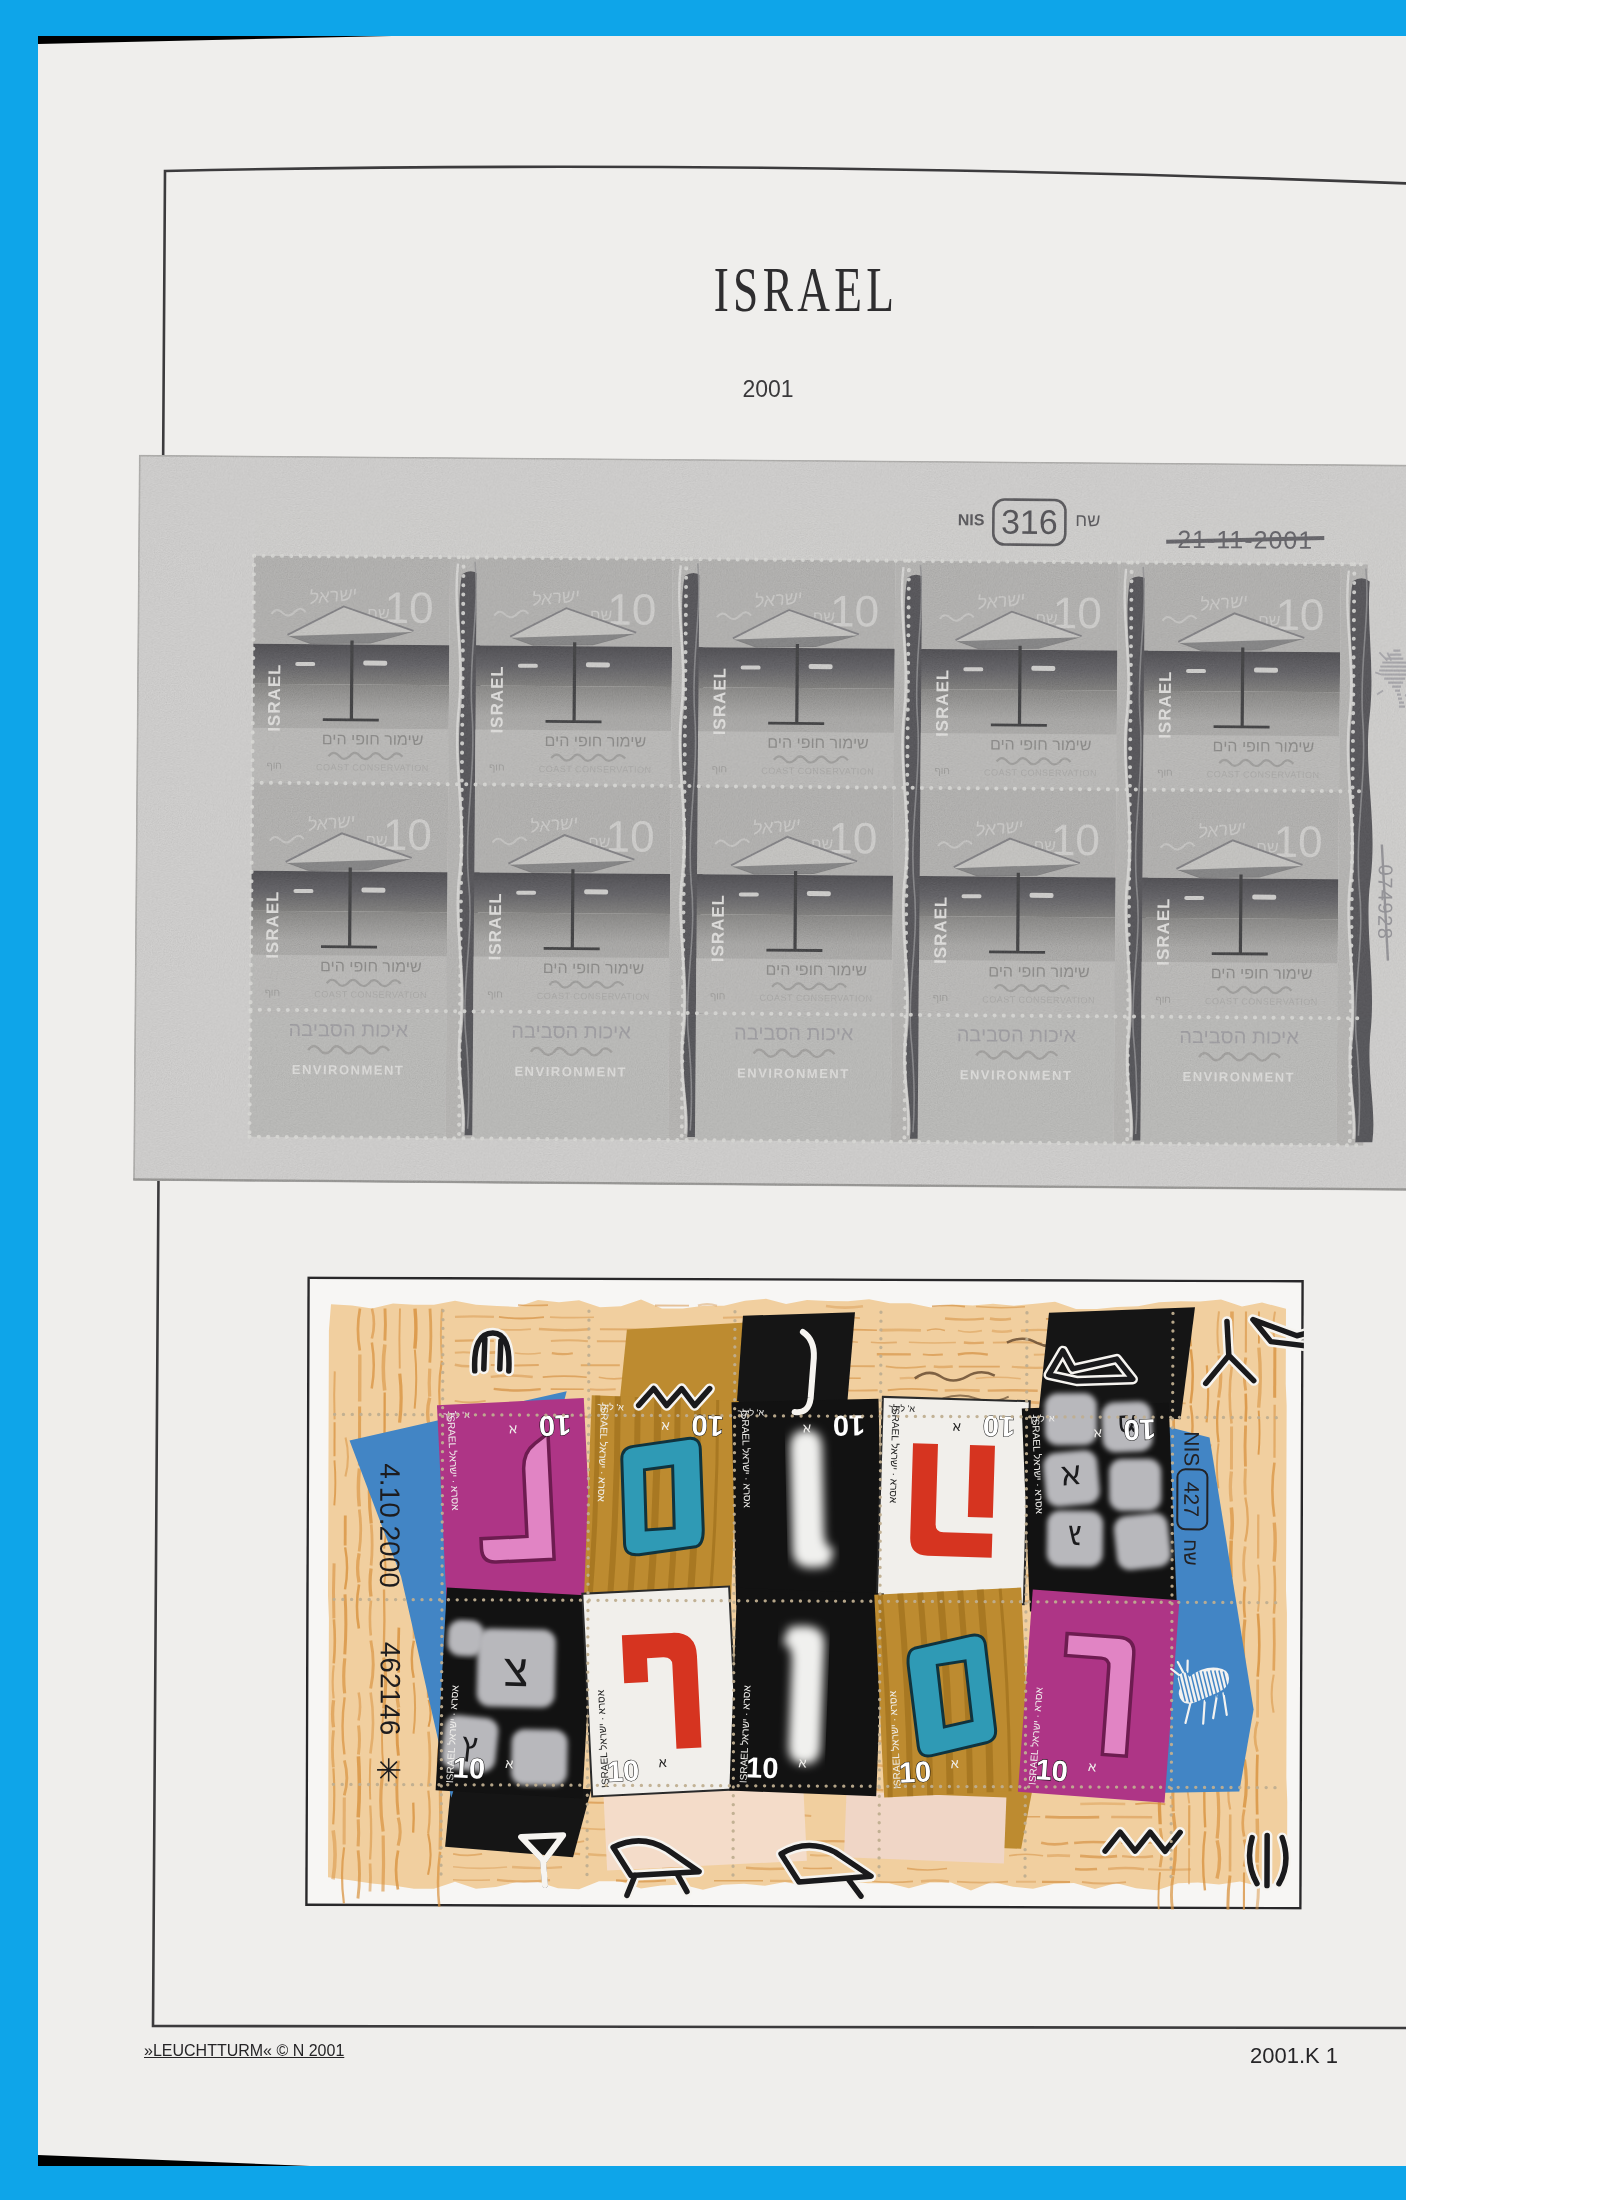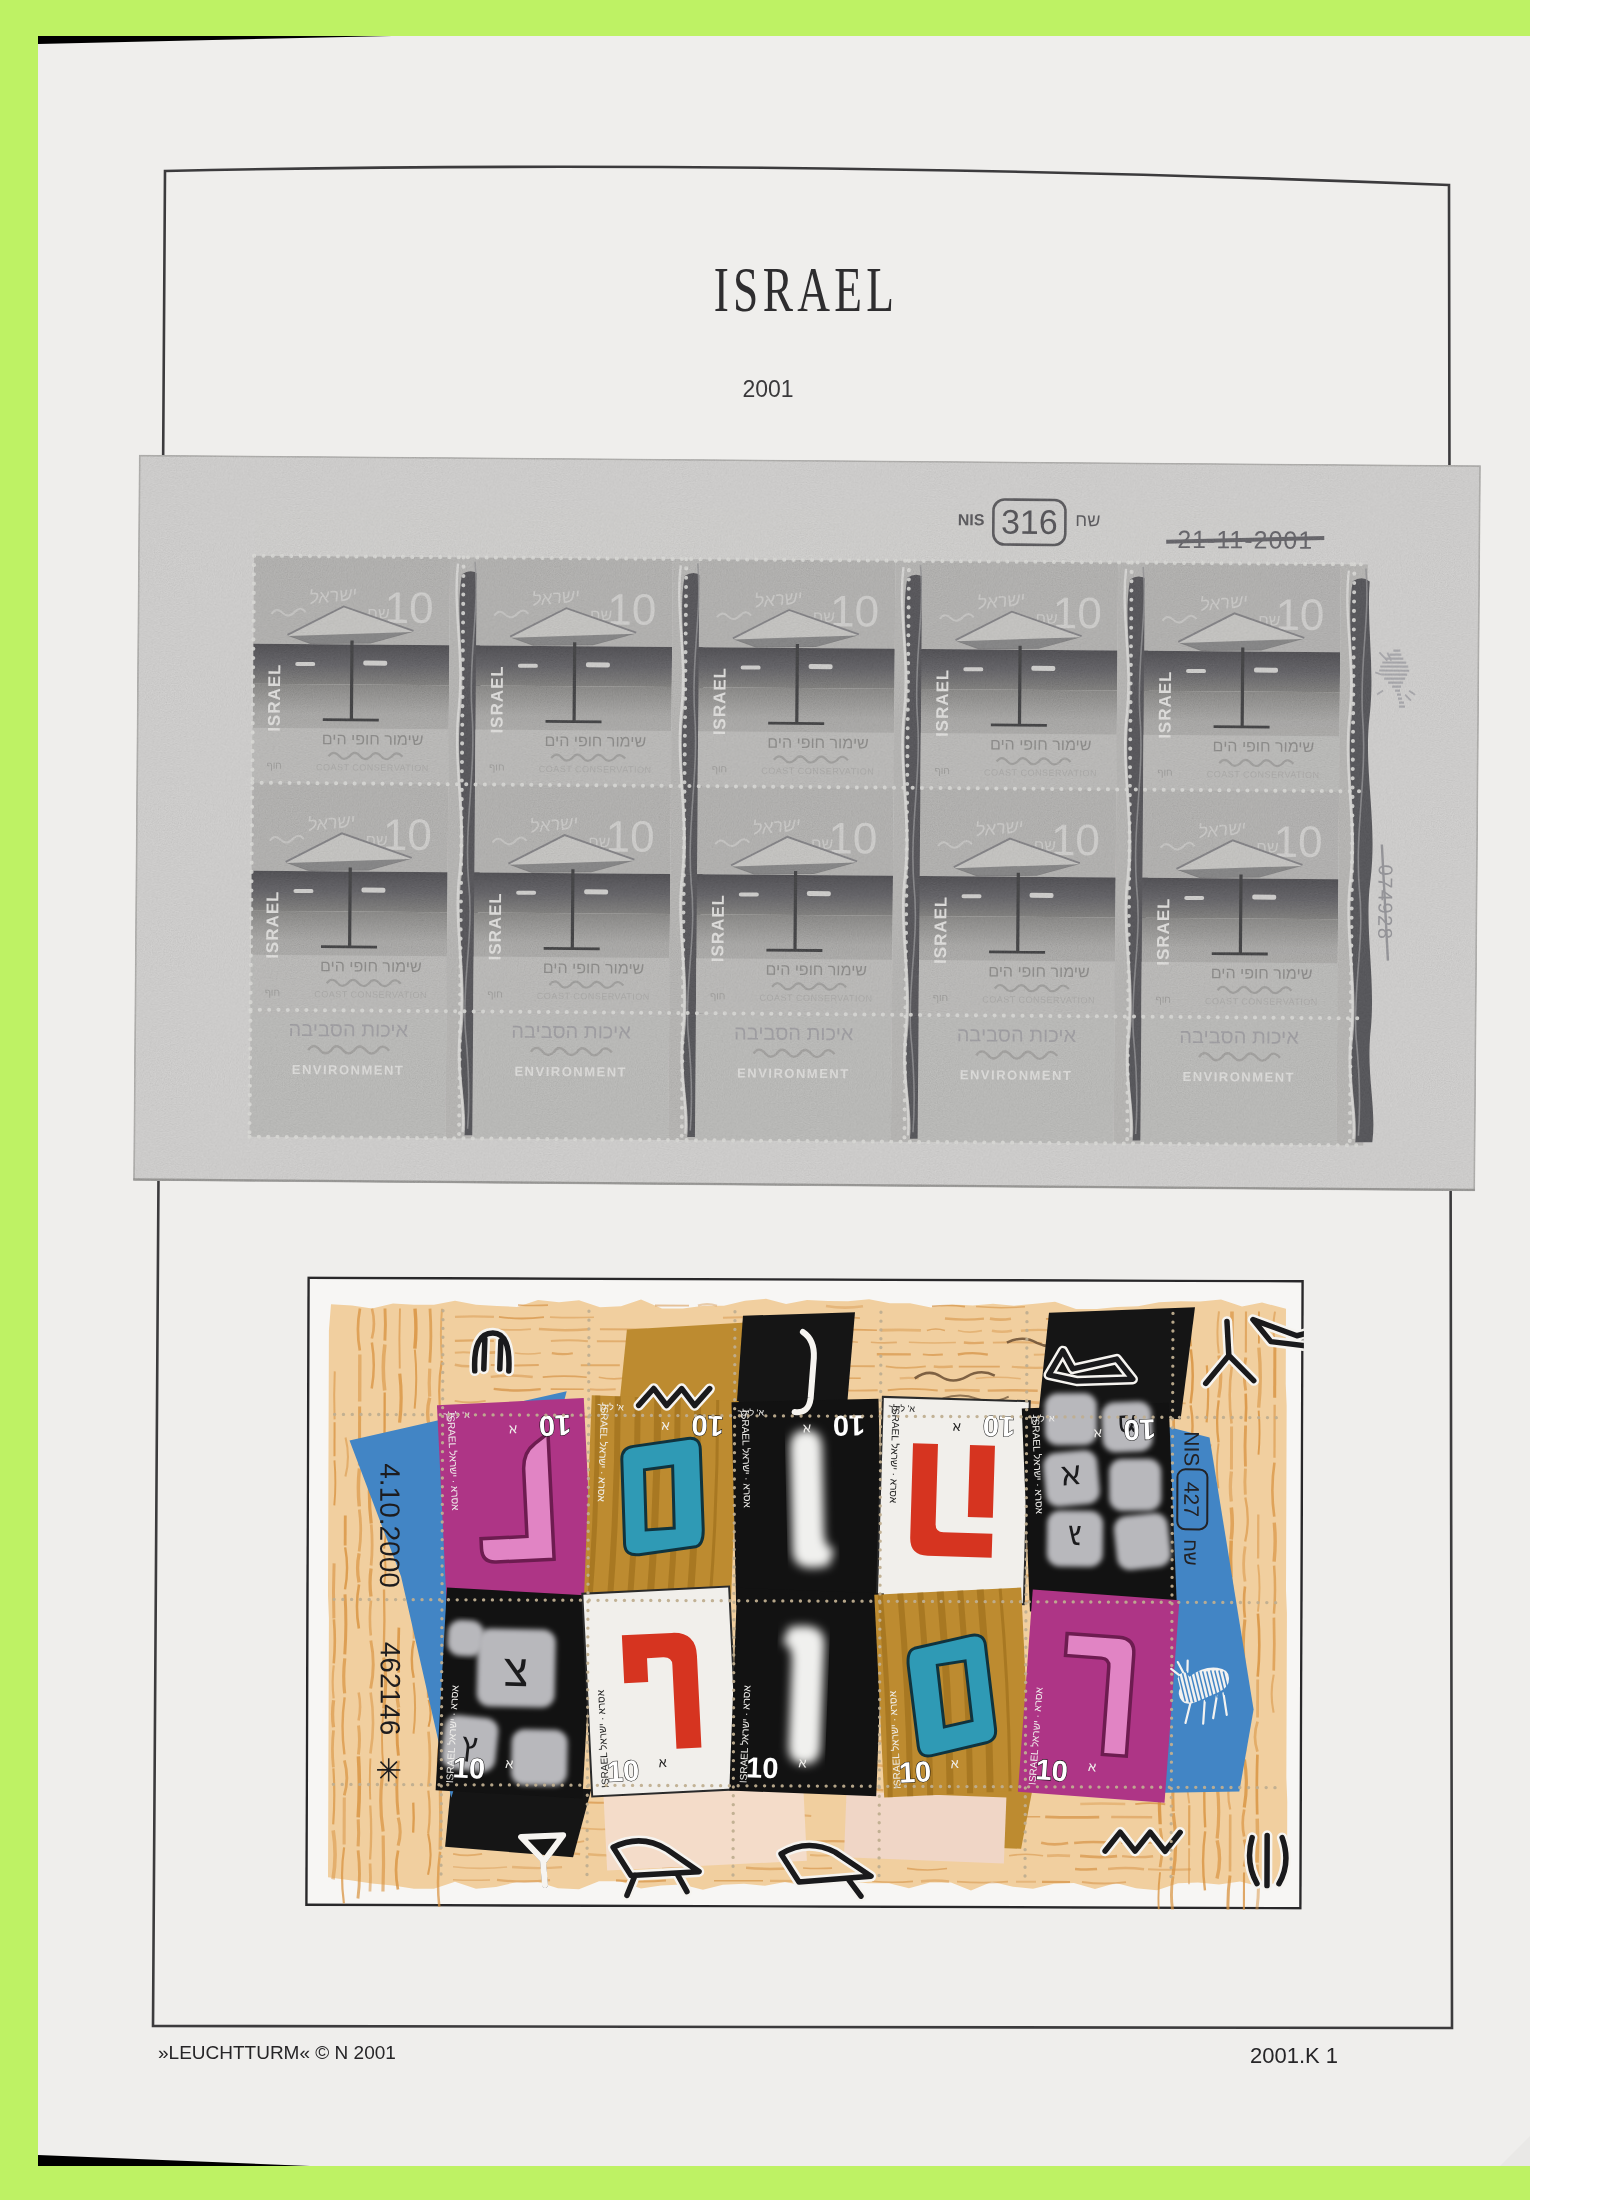--- a/index.html
+++ b/index.html
@@ -1,16 +1,16 @@
 <!DOCTYPE html>
 <html><head>
 <meta charset="utf-8">
 <style>
   html,body{margin:0;padding:0;}
-  #page{position:relative;width:1530px;height:2200px;background:#bef264;overflow:hidden;
+  #page{position:relative;width:1406px;height:2200px;background:#0ea5e9;overflow:hidden;
         font-family:"Liberation Sans",sans-serif;}
   #paper{position:absolute;left:38px;top:36px;width:1541px;height:2130px;background:#efeeec;}
   .abs{position:absolute;}
 </style>
 </head>
 <body>
 <div id="page">
   <div id="paper"></div>
 
   <svg class="abs" style="left:0;top:0" width="1600" height="2200">
@@ -897,15 +897,15 @@
 <line x1="428" y1="34" x2="428" y2="600" stroke="#bfae90" stroke-width="3.3" stroke-dasharray="0.1 8.7" stroke-linecap="round" fill="none" opacity="0.95"></line>
 <line x1="574" y1="34" x2="574" y2="600" stroke="#bfae90" stroke-width="3.3" stroke-dasharray="0.1 8.7" stroke-linecap="round" fill="none" opacity="0.95"></line>
 <line x1="720" y1="34" x2="720" y2="600" stroke="#bfae90" stroke-width="3.3" stroke-dasharray="0.1 8.7" stroke-linecap="round" fill="none" opacity="0.95"></line>
 <line x1="866" y1="34" x2="866" y2="600" stroke="#bfae90" stroke-width="3.3" stroke-dasharray="0.1 8.7" stroke-linecap="round" fill="none" opacity="0.95"></line>
 <line x1="28" y1="138" x2="975" y2="138" stroke="#bfae90" stroke-width="3.3" stroke-dasharray="0.1 8.7" stroke-linecap="round" fill="none" opacity="0.95"></line>
 <line x1="28" y1="323" x2="975" y2="323" stroke="#bfae90" stroke-width="3.3" stroke-dasharray="0.1 8.7" stroke-linecap="round" fill="none" opacity="0.95"></line>
 <line x1="28" y1="508" x2="975" y2="508" stroke="#bfae90" stroke-width="3.3" stroke-dasharray="0.1 8.7" stroke-linecap="round" fill="none" opacity="0.95"></line>
 </svg>
   </div>
 
-  <div class="abs" style="left:158px;top:2042px;font-size:19px;color:#262527;">»LEUCHTTURM« © N 2001</div>
+  <div class="abs" style="left:144px;top:2042px;font-size:16px;color:#262527;text-decoration:underline;">»LEUCHTTURM« © N 2001</div>
   <div class="abs" style="left:1250px;top:2043px;width:200px;text-align:left;font-size:22px;color:#262527;">2001.K 1</div>
 </div>
 
 </body></html>

